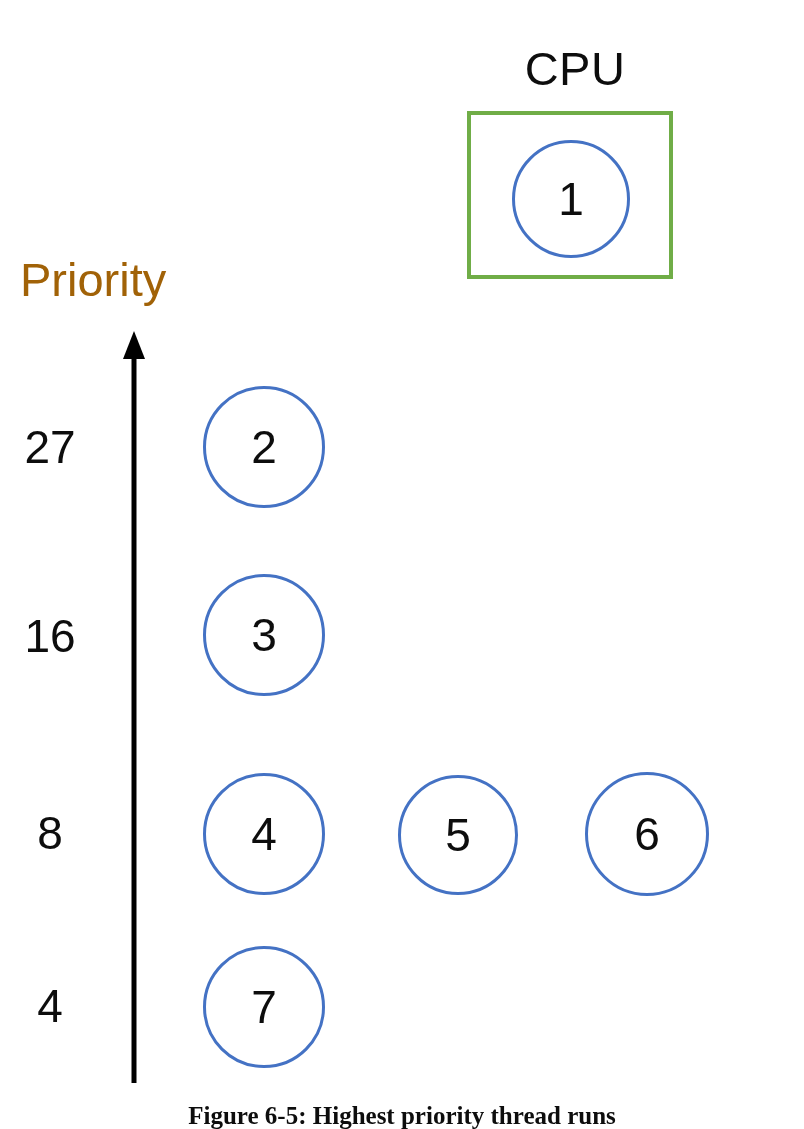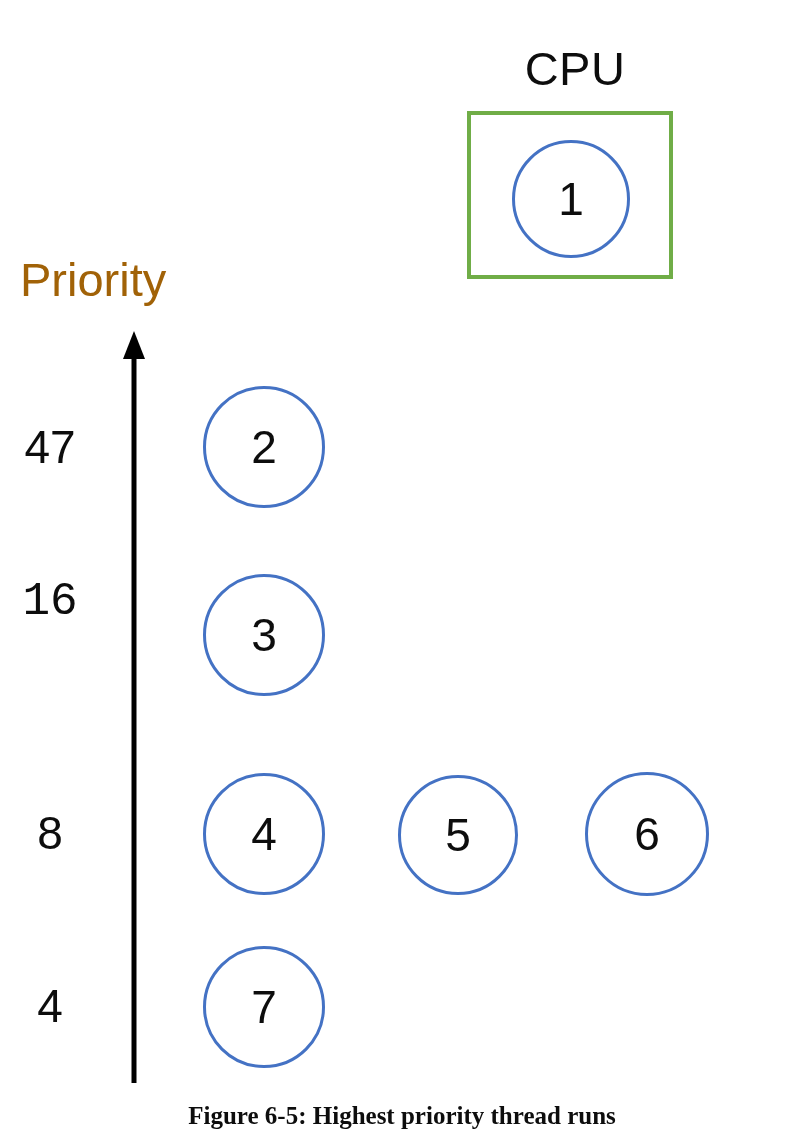--- a/index.html
+++ b/index.html
@@ -108,22 +108,22 @@
     <span class="thread-num">1</span>
   </div>
 
   <div class="priority-label">Priority</div>
 
   <svg class="axis" viewBox="0 0 36 756" width="36" height="756">
     <polygon points="16,2 5,30 27,30" fill="#000000"></polygon>
     <line x1="16" y1="26" x2="16" y2="754" stroke="#000000" stroke-width="5"></line>
   </svg>
 
-  <div class="tick-label" style="left:2px; top:381px;">47</div>
-  <div class="tick-label" style="left:2px; top:536px;font-family:Liberation Mono, monospace;">16</div>
+  <div class="tick-label" style="left:2px; top:381px;">27</div>
+  <div class="tick-label" style="left:2px; top:570px;">16</div>
   <div class="tick-label" style="left:2px; top:767px;">8</div>
   <div class="tick-label" style="left:2px; top:940px;">4</div>
 
   <div class="thread" style="left:203px; top:345px; width:122px; height:122px;">
     <span class="thread-num">2</span>
   </div>
 
   <div class="thread" style="left:203px; top:533px; width:122px; height:122px;">
     <span class="thread-num">3</span>
   </div>

